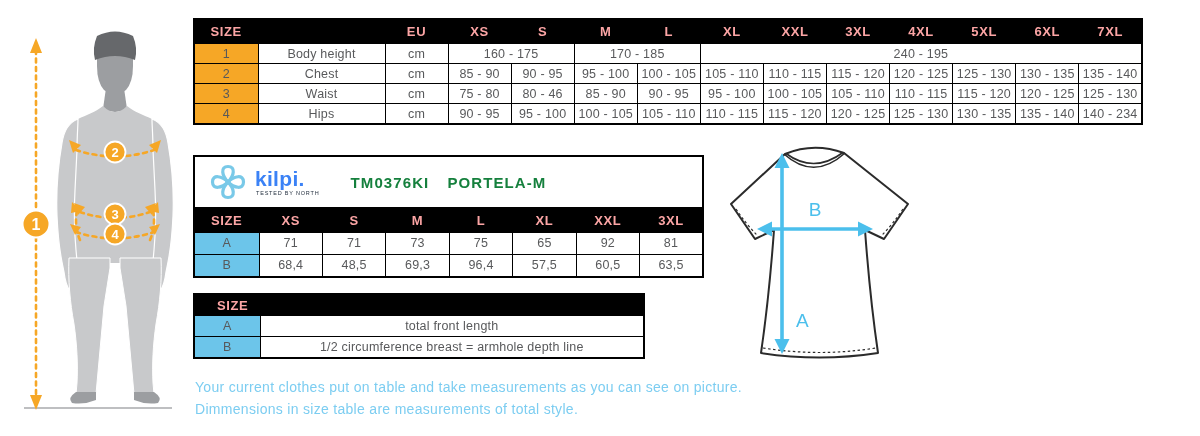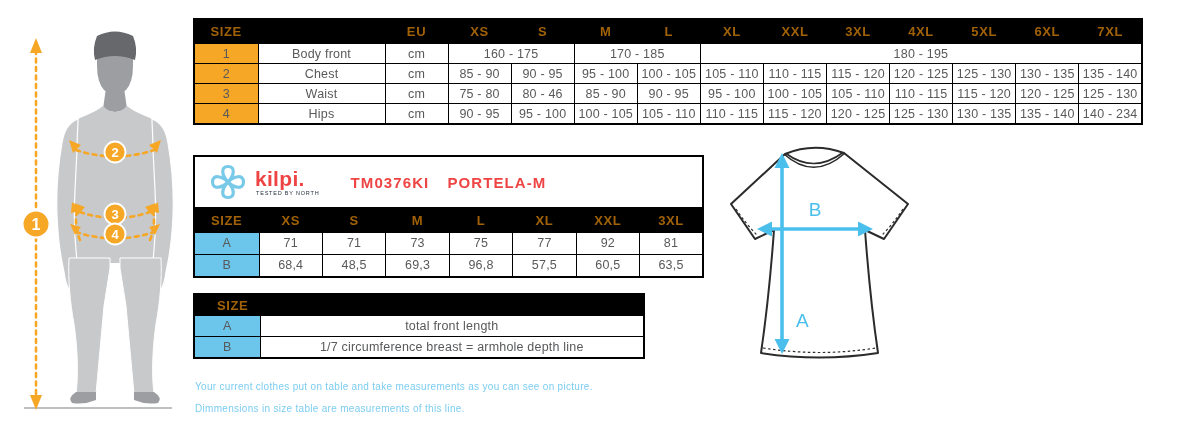--- a/index.html
+++ b/index.html
@@ -3,48 +3,48 @@
 <meta charset="utf-8">
 <style>
   html,body{margin:0;padding:0;background:#fff;}
   .canvas{position:relative;width:1200px;height:436px;background:#fff;overflow:hidden;
           font-family:"Liberation Sans",sans-serif;color:#231f20;}
 
   
   table.szt{border-collapse:collapse;table-layout:fixed;border:2px solid #000;}
   table.szt th,table.szt td{border:1.5px solid #000;padding:0;text-align:center;vertical-align:middle;
           font-size:12.5px;letter-spacing:.2px;overflow:hidden;white-space:nowrap;}
-  table.szt thead th{background:#000;color:#a16207;font-weight:bold;font-size:13px;height:23px;
+  table.szt thead th{background:#000;color:#fca5a5;font-weight:bold;font-size:13px;height:23px;
           border-color:#000;letter-spacing:.6px;}
   table.szt td{height:19px;color:var(--value-grey);}
   td.c-num{background:var(--accent-orange);color:#231f20;font-size:13px;}
   td.c-label{text-align:left;padding-left:7px;color:#231f20;font-size:13.5px;font-weight:500;}
   td.c-unit{color:var(--value-grey);}
   td.c-ab{background:var(--cell-blue);color:#19242e;font-size:13px;font-weight:500;}
   td.c-desc{text-align:left;padding-left:8px;color:#333;font-size:13px;}
 
   #measurement-table{position:absolute;left:193px;top:18px;width:950px;}
   #product-wrap{position:absolute;left:193px;top:155px;width:511px;}
   #product-header{box-sizing:border-box;border:2.5px solid #000;height:54px;background:#fff;
           position:relative;display:flex;align-items:center;}
   #brand{display:flex;align-items:center;gap:7px;padding-left:13px;}
   #brand-text{display:flex;flex-direction:column;line-height:1;}
-  #brand-word{font-size:21px;font-weight:bold;color:#ef4444;letter-spacing:.3px;}
+  #brand-word{font-size:21px;font-weight:bold;color:#3b82f6;letter-spacing:.3px;}
   #brand-tag{font-size:5.5px;color:#1e2a3a;letter-spacing:.8px;margin-top:2px;margin-left:1px;}
   #product-title{position:absolute;left:0;right:0;text-align:center;font-size:15px;font-weight:bold;
-          letter-spacing:1.1px;color:#ef4444;}
+          letter-spacing:1.1px;color:#15803d;}
   #product-title .gap{display:inline-block;width:18px;}
   #product-table{width:511px;margin-top:-2.5px;}
   #product-table td{height:21px;}
   #legend-table{position:absolute;left:193px;top:293px;width:452px;}
   #legend-table thead th{text-align:left;padding-left:22px;height:20px;}
   #legend-table td{height:20px;}
 
   
-  #notes{position:absolute;left:195px;top:376px;font-size:10px;color:var(--note-blue);
+  #notes{position:absolute;left:195px;top:376px;font-size:14px;color:var(--note-blue);
          letter-spacing:.3px;line-height:22px;}
 
   
   #figure-svg{position:absolute;left:0;top:0;}
   #shirt-svg{position:absolute;left:712px;top:140px;}
   text.marker-num{fill:#fff;font-weight:bold;font-family:"Liberation Sans",sans-serif;}
   text.shirt-label{fill:var(--arrow-blue);font-size:19px;font-family:"Liberation Sans",sans-serif;}
 </style>
 </head>
 <body>
@@ -136,25 +136,25 @@
           <th>3XL</th>
           <th>4XL</th>
           <th>5XL</th>
           <th>6XL</th>
           <th>7XL</th>
         </tr>
       </thead>
     <tbody>
         <tr>
           <td class="c-num">1</td>
-          <td class="c-label">Body front</td>
+          <td class="c-label">Body height</td>
           <td class="c-unit">cm</td>
           <td class="c-val" colspan="2">160 - 175</td>
           <td class="c-val" colspan="2">170 - 185</td>
-          <td class="c-val" colspan="7">180 - 195</td>
+          <td class="c-val" colspan="7">240 - 195</td>
         </tr>
         <tr>
           <td class="c-num">2</td>
           <td class="c-label">Chest</td>
           <td class="c-unit">cm</td>
           <td class="c-val">85 - 90</td>
           <td class="c-val">90 - 95</td>
           <td class="c-val">95 - 100</td>
           <td class="c-val">100 - 105</td>
           <td class="c-val">105 - 110</td>
@@ -241,30 +241,30 @@
             <th>3XL</th>
           </tr>
         </thead>
       <tbody>
           <tr>
             <td class="c-ab">A</td>
             <td class="c-val">71</td>
             <td class="c-val">71</td>
             <td class="c-val">73</td>
             <td class="c-val">75</td>
-            <td class="c-val">77</td>
+            <td class="c-val">65</td>
             <td class="c-val">92</td>
             <td class="c-val">81</td>
           </tr>
           <tr>
             <td class="c-ab">B</td>
             <td class="c-val">68,4</td>
             <td class="c-val">48,5</td>
             <td class="c-val">69,3</td>
-            <td class="c-val">96,8</td>
+            <td class="c-val">96,4</td>
             <td class="c-val">57,5</td>
             <td class="c-val">60,5</td>
             <td class="c-val">63,5</td>
           </tr>
         </tbody>
     </table>
   </div>
 
   <table class="szt" id="legend-table">
     <colgroup>
@@ -276,21 +276,21 @@
           <th colspan="2">SIZE</th>
         </tr>
     </thead>
     <tbody>
         <tr>
           <td class="c-ab">A</td>
           <td class="c-desc">total front length</td>
         </tr>
         <tr>
           <td class="c-ab">B</td>
-          <td class="c-desc">1/7 circumference breast = armhole depth line</td>
+          <td class="c-desc">1/2 circumference breast = armhole depth line</td>
         </tr>
       </tbody>
   </table>
 
   <svg id="shirt-svg" width="218" height="232" viewBox="0 0 218 232">
     <g fill="#fff" stroke="#2B2B2B" stroke-width="2" stroke-linejoin="round">
       <path d="M73,14 C92,6 113,6 132,13 L196,64 L172,99 L153,90 C156,131 160,172 166,213 C127,219 88,219 49,213 C55,172 59,131 62,90 L43,99 L19,64 Z"></path>
     </g>
     <g fill="none" stroke="#2B2B2B" stroke-width="1.6">
       <path d="M74,13.5 Q102,34 131,12.5"></path>
@@ -308,16 +308,16 @@
       <line x1="58" y1="89" x2="148" y2="89"></line>
       <polygon stroke="none" points="45,89 60,81.5 60,96.5"></polygon>
       <polygon stroke="none" points="161,89 146,81.5 146,96.5"></polygon>
     </g>
     <text class="shirt-label" x="84" y="187">A</text>
     <text class="shirt-label" x="103" y="76" text-anchor="middle">B</text>
   </svg>
 
   <div id="notes">
     <div>Your current clothes put on table and take measurements as you can see on picture.</div>
-    <div>Dimmensions in size table are measurements of this line.</div>
+    <div>Dimmensions in size table are measurements of total style.</div>
   </div>
 
 </div>
 
 </body></html>

